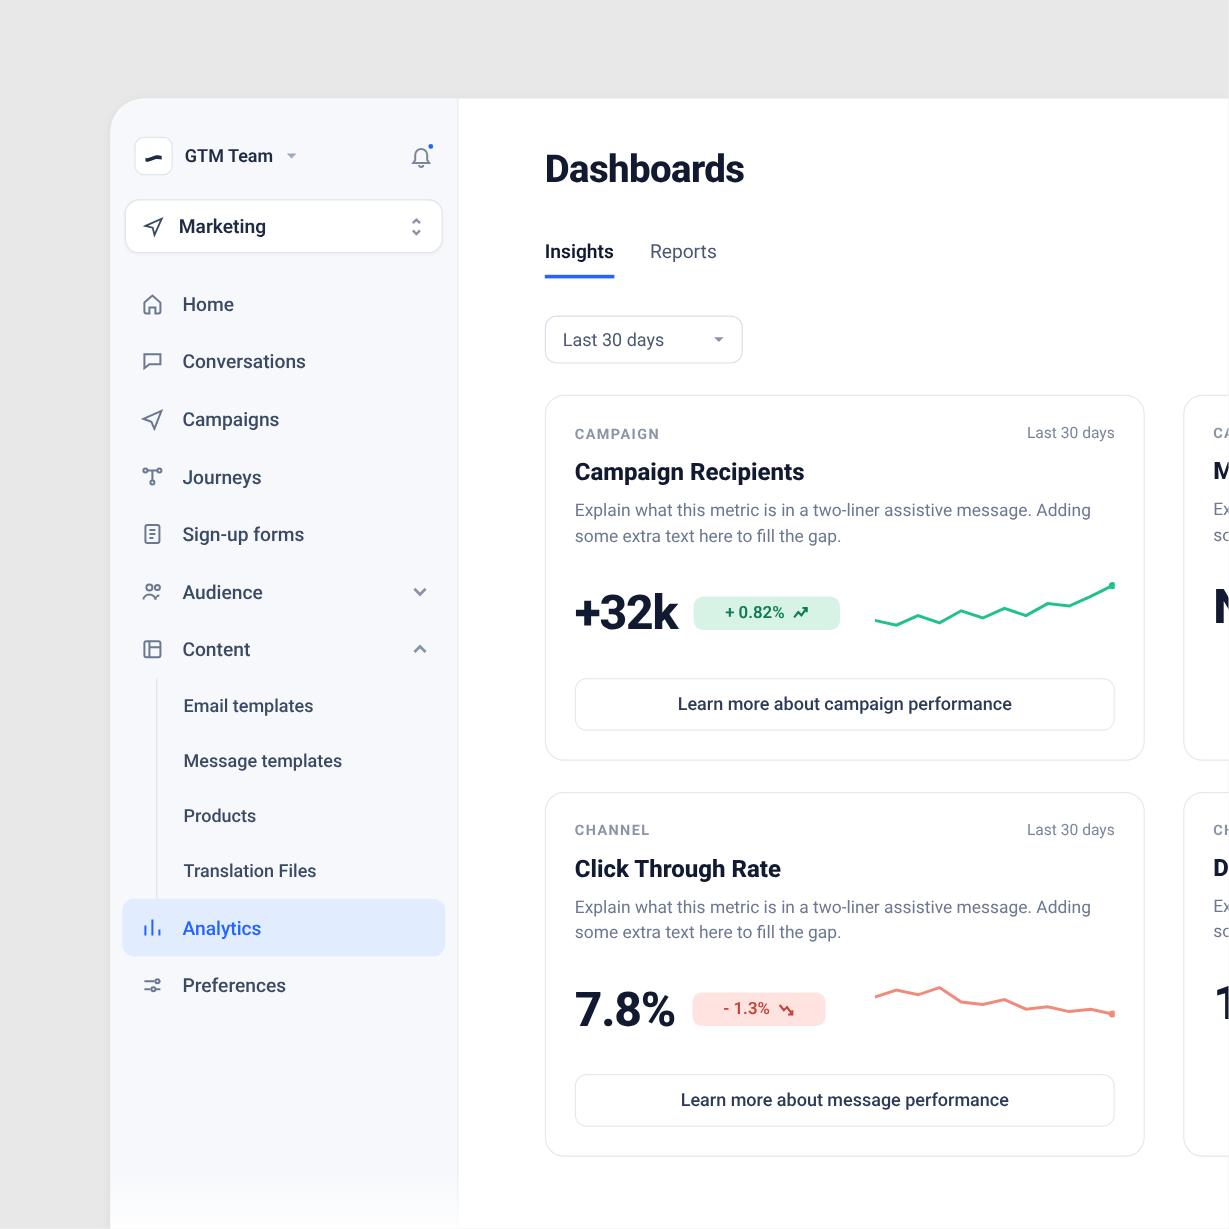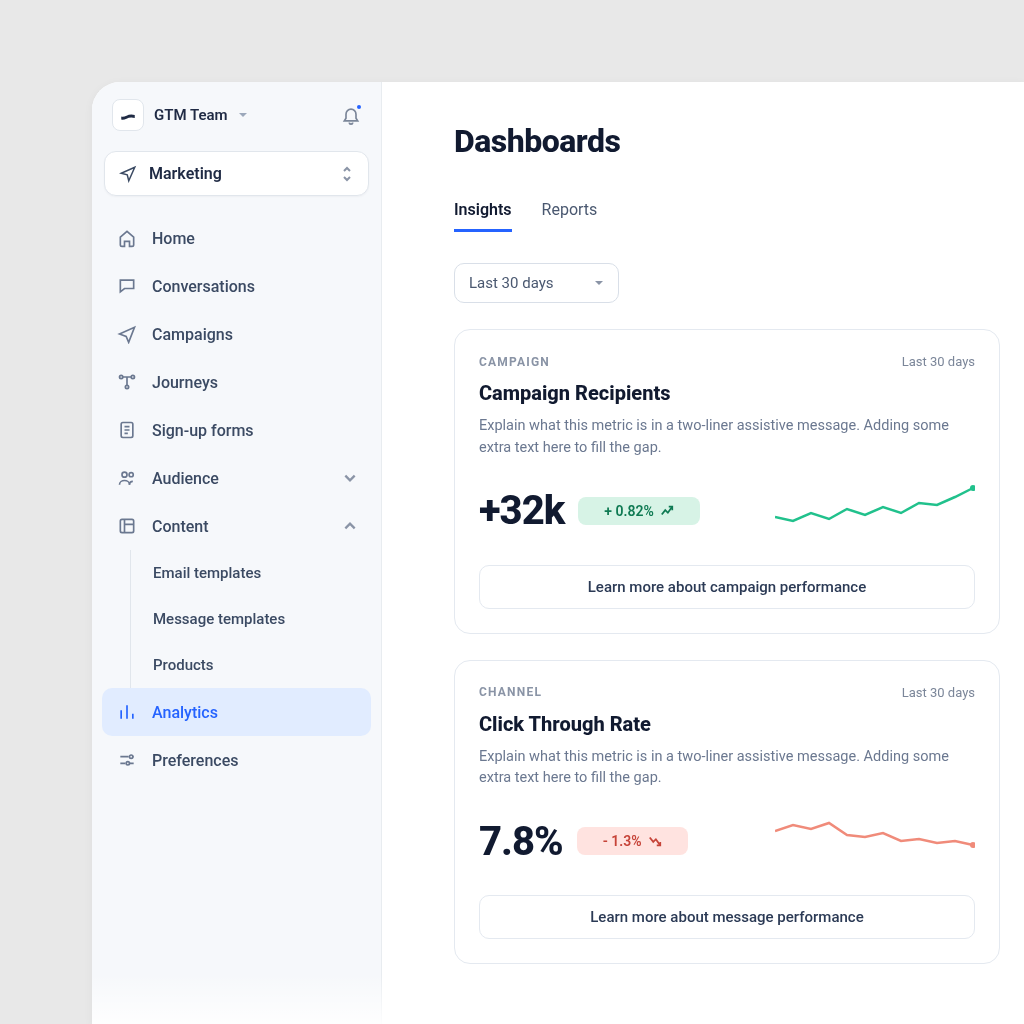--- a/index.html
+++ b/index.html
@@ -30,21 +30,21 @@
   .sidebar {
     width: 290px;
     flex: 0 0 290px;
     background: #f6f8fb;
     border-right: 1px solid #e8ecf0;
     display: flex;
     flex-direction: column;
   }
   .ws-row {
     display: flex; align-items: center; justify-content: space-between;
-    padding: 17px 20px 4px 20px;
+    padding: 32px 20px 4px 20px;
   }
   .ws-left { display: flex; align-items: center; gap: 10px; }
   .ws-logo {
     width: 32px; height: 32px;
     border: 1px solid #e1e6ec; border-radius: 8px;
     display:flex; align-items:center; justify-content:center;
     background:#fff;
   }
   .ws-name { color:#1f2a44; font-size:15px; font-weight:600; }
   .ws-caret { color:#9ca8bb; }
@@ -111,21 +111,21 @@
     padding:10px 14px;
     color:#4a5870; font-size:15px;
     cursor:pointer;
   }
   .range-select .caret { color:#8a94a6; }
 
   .cards-row {
     display:flex; gap:32px; margin-top:26px;
   }
   .card {
-    width: 546px;
+    width: 500px;
     border:1px solid #e4e9f0;
     border-radius:16px;
     padding:24px;
     background:#fff;
     flex:0 0 auto;
   }
   .card.peek { width: 60px; padding-left:24px; overflow:hidden;}
   .card-head { display:flex; justify-content:space-between; align-items:center; }
   .eyebrow { font-size:12px; letter-spacing:1.2px; color:#8a94a6; font-weight:700;}
   .range-label { font-size:13px; color:#7b8699;}
@@ -269,20 +269,21 @@
         <span class="chev">
             <svg width="14" height="14" viewBox="0 0 12 12">
               <path fill="none" stroke="currentColor" stroke-width="2" d="M2 8l4-4 4 4"></path>
             </svg>
           </span>
       </div>
       <div class="subnav">
         <div class="sub-item">Email templates</div>
         <div class="sub-item">Message templates</div>
         <div class="sub-item">Products</div>
+        <div class="sub-item">Translation Files</div>
       </div>
       <div class="nav-item active">
         <span class="ico">
             <svg width="20" height="20" viewBox="0 0 24 24" fill="none" stroke="currentColor" stroke-width="2">
               <path d="M5 20V10M12 20V4M19 20v-6"></path>
             </svg>
           </span>
         <span>Analytics</span>
       </div>
       <div class="nav-item">

